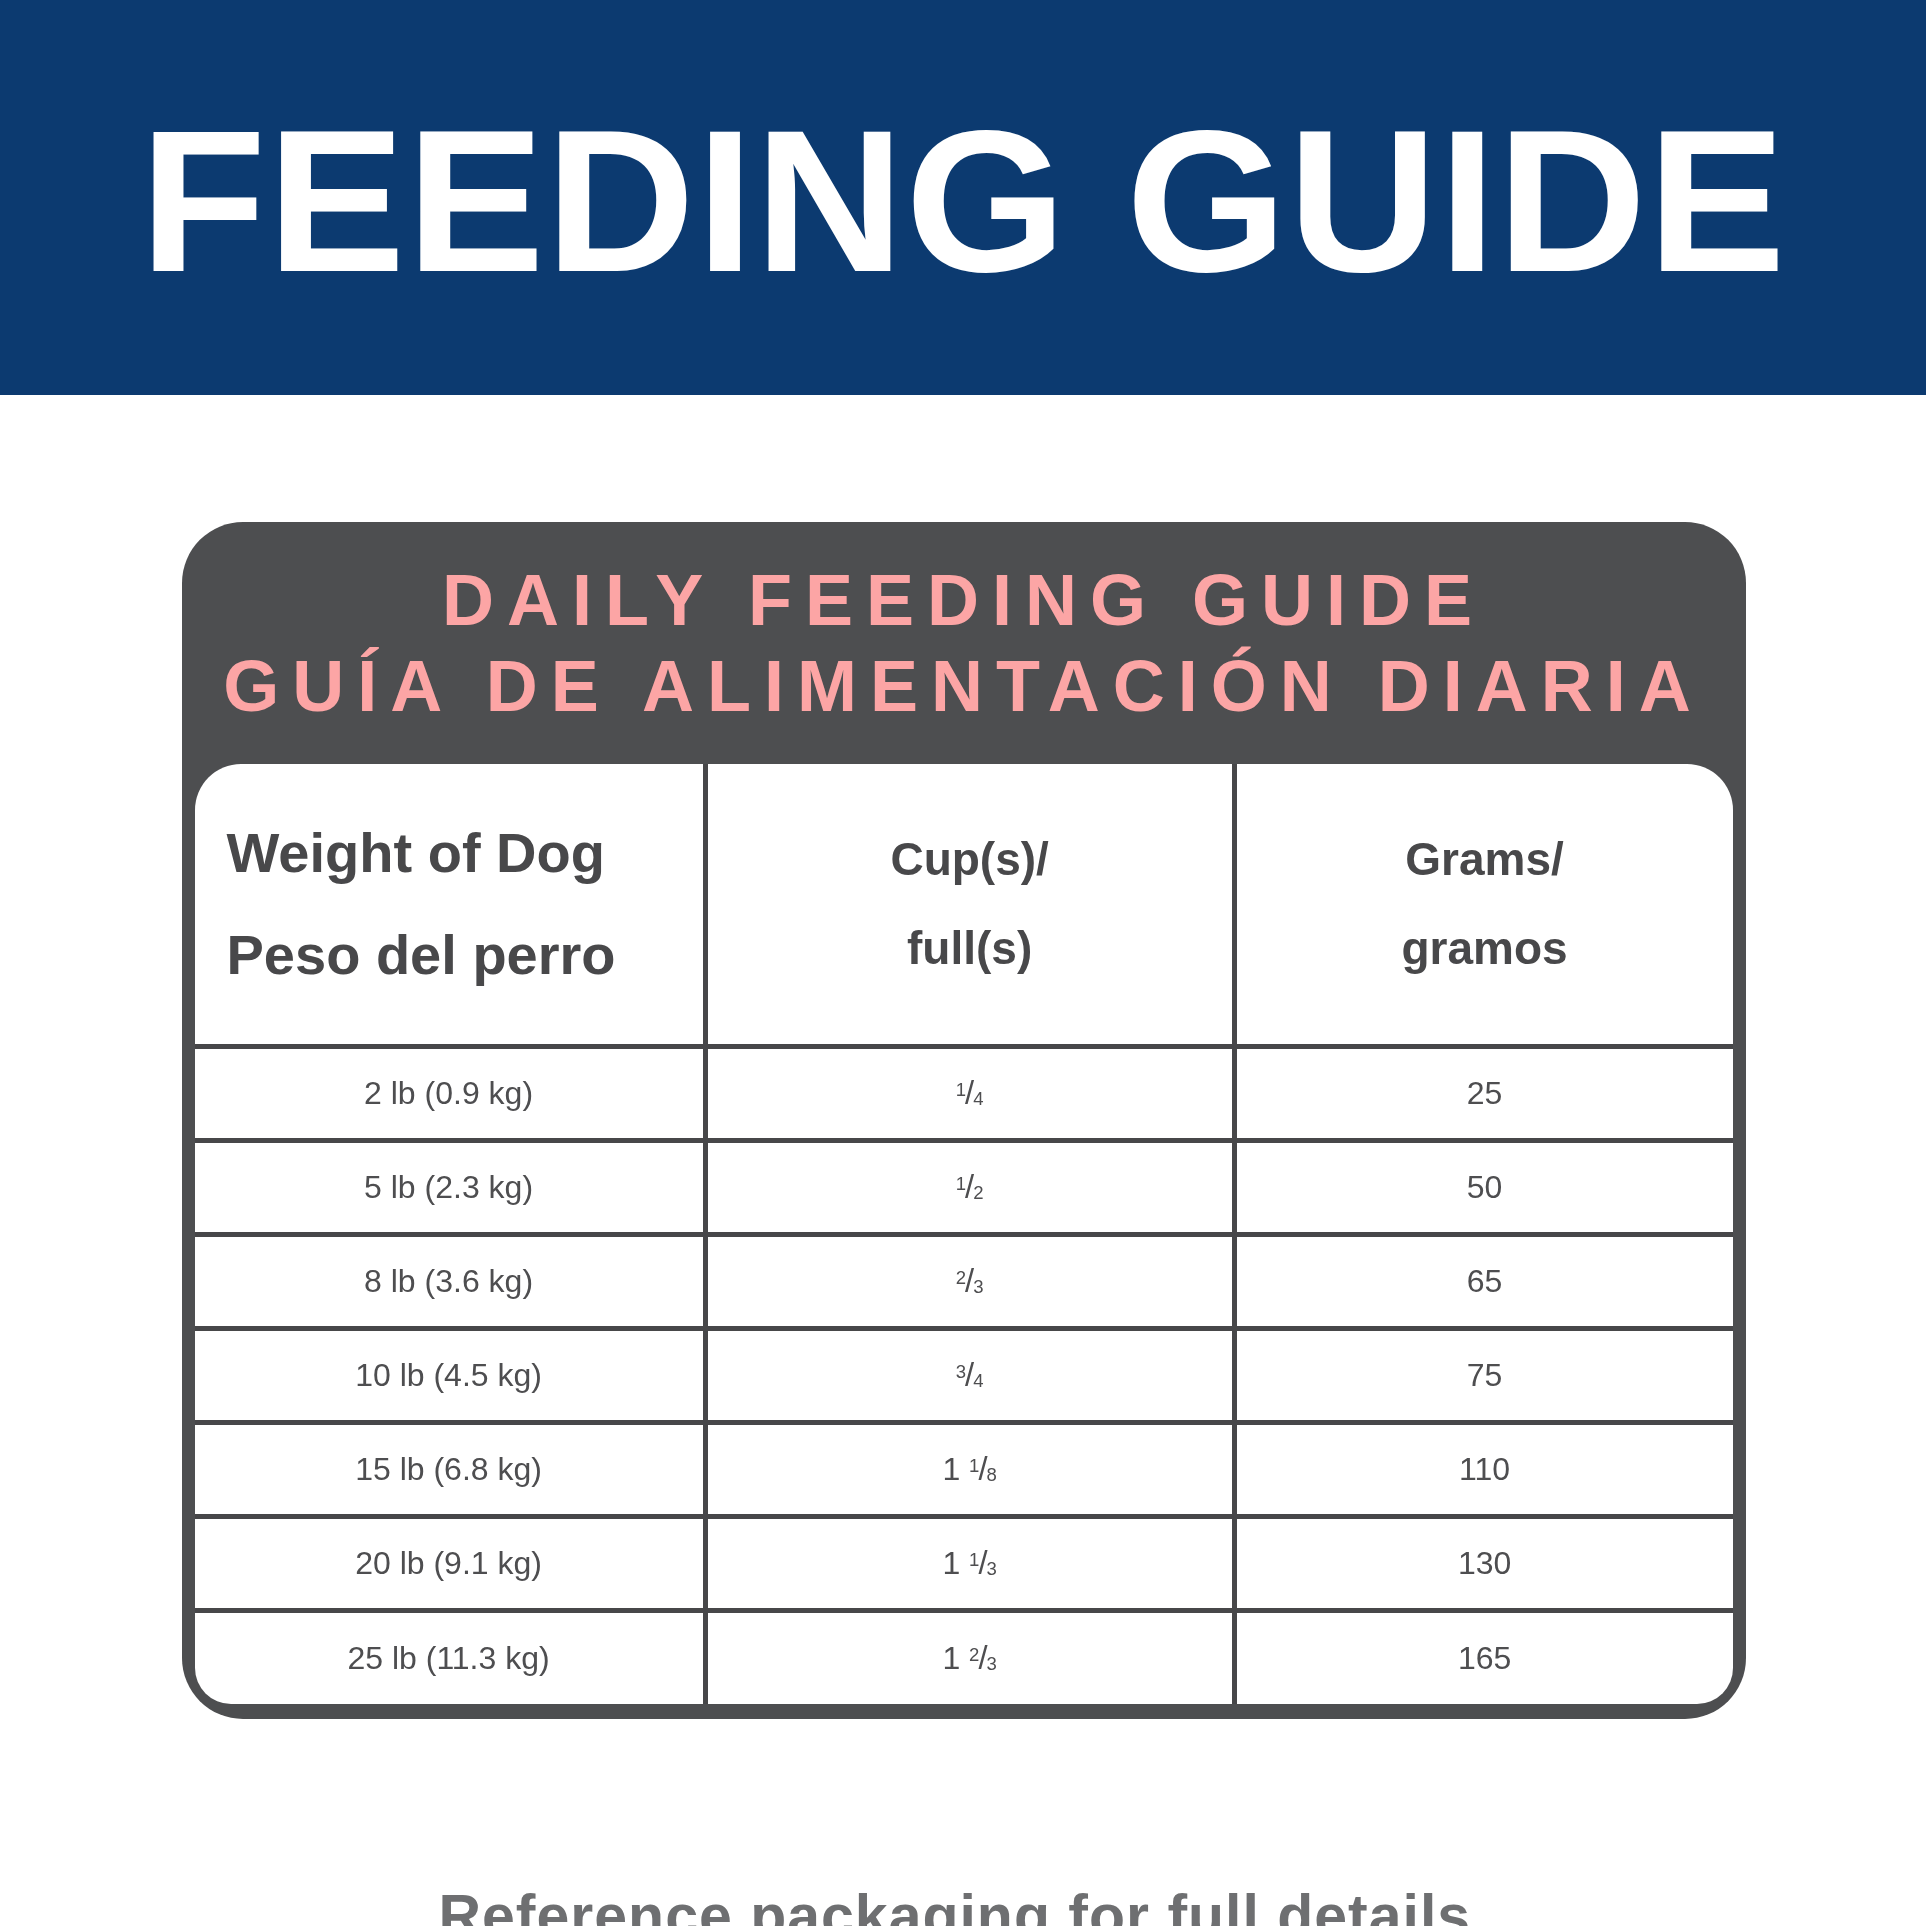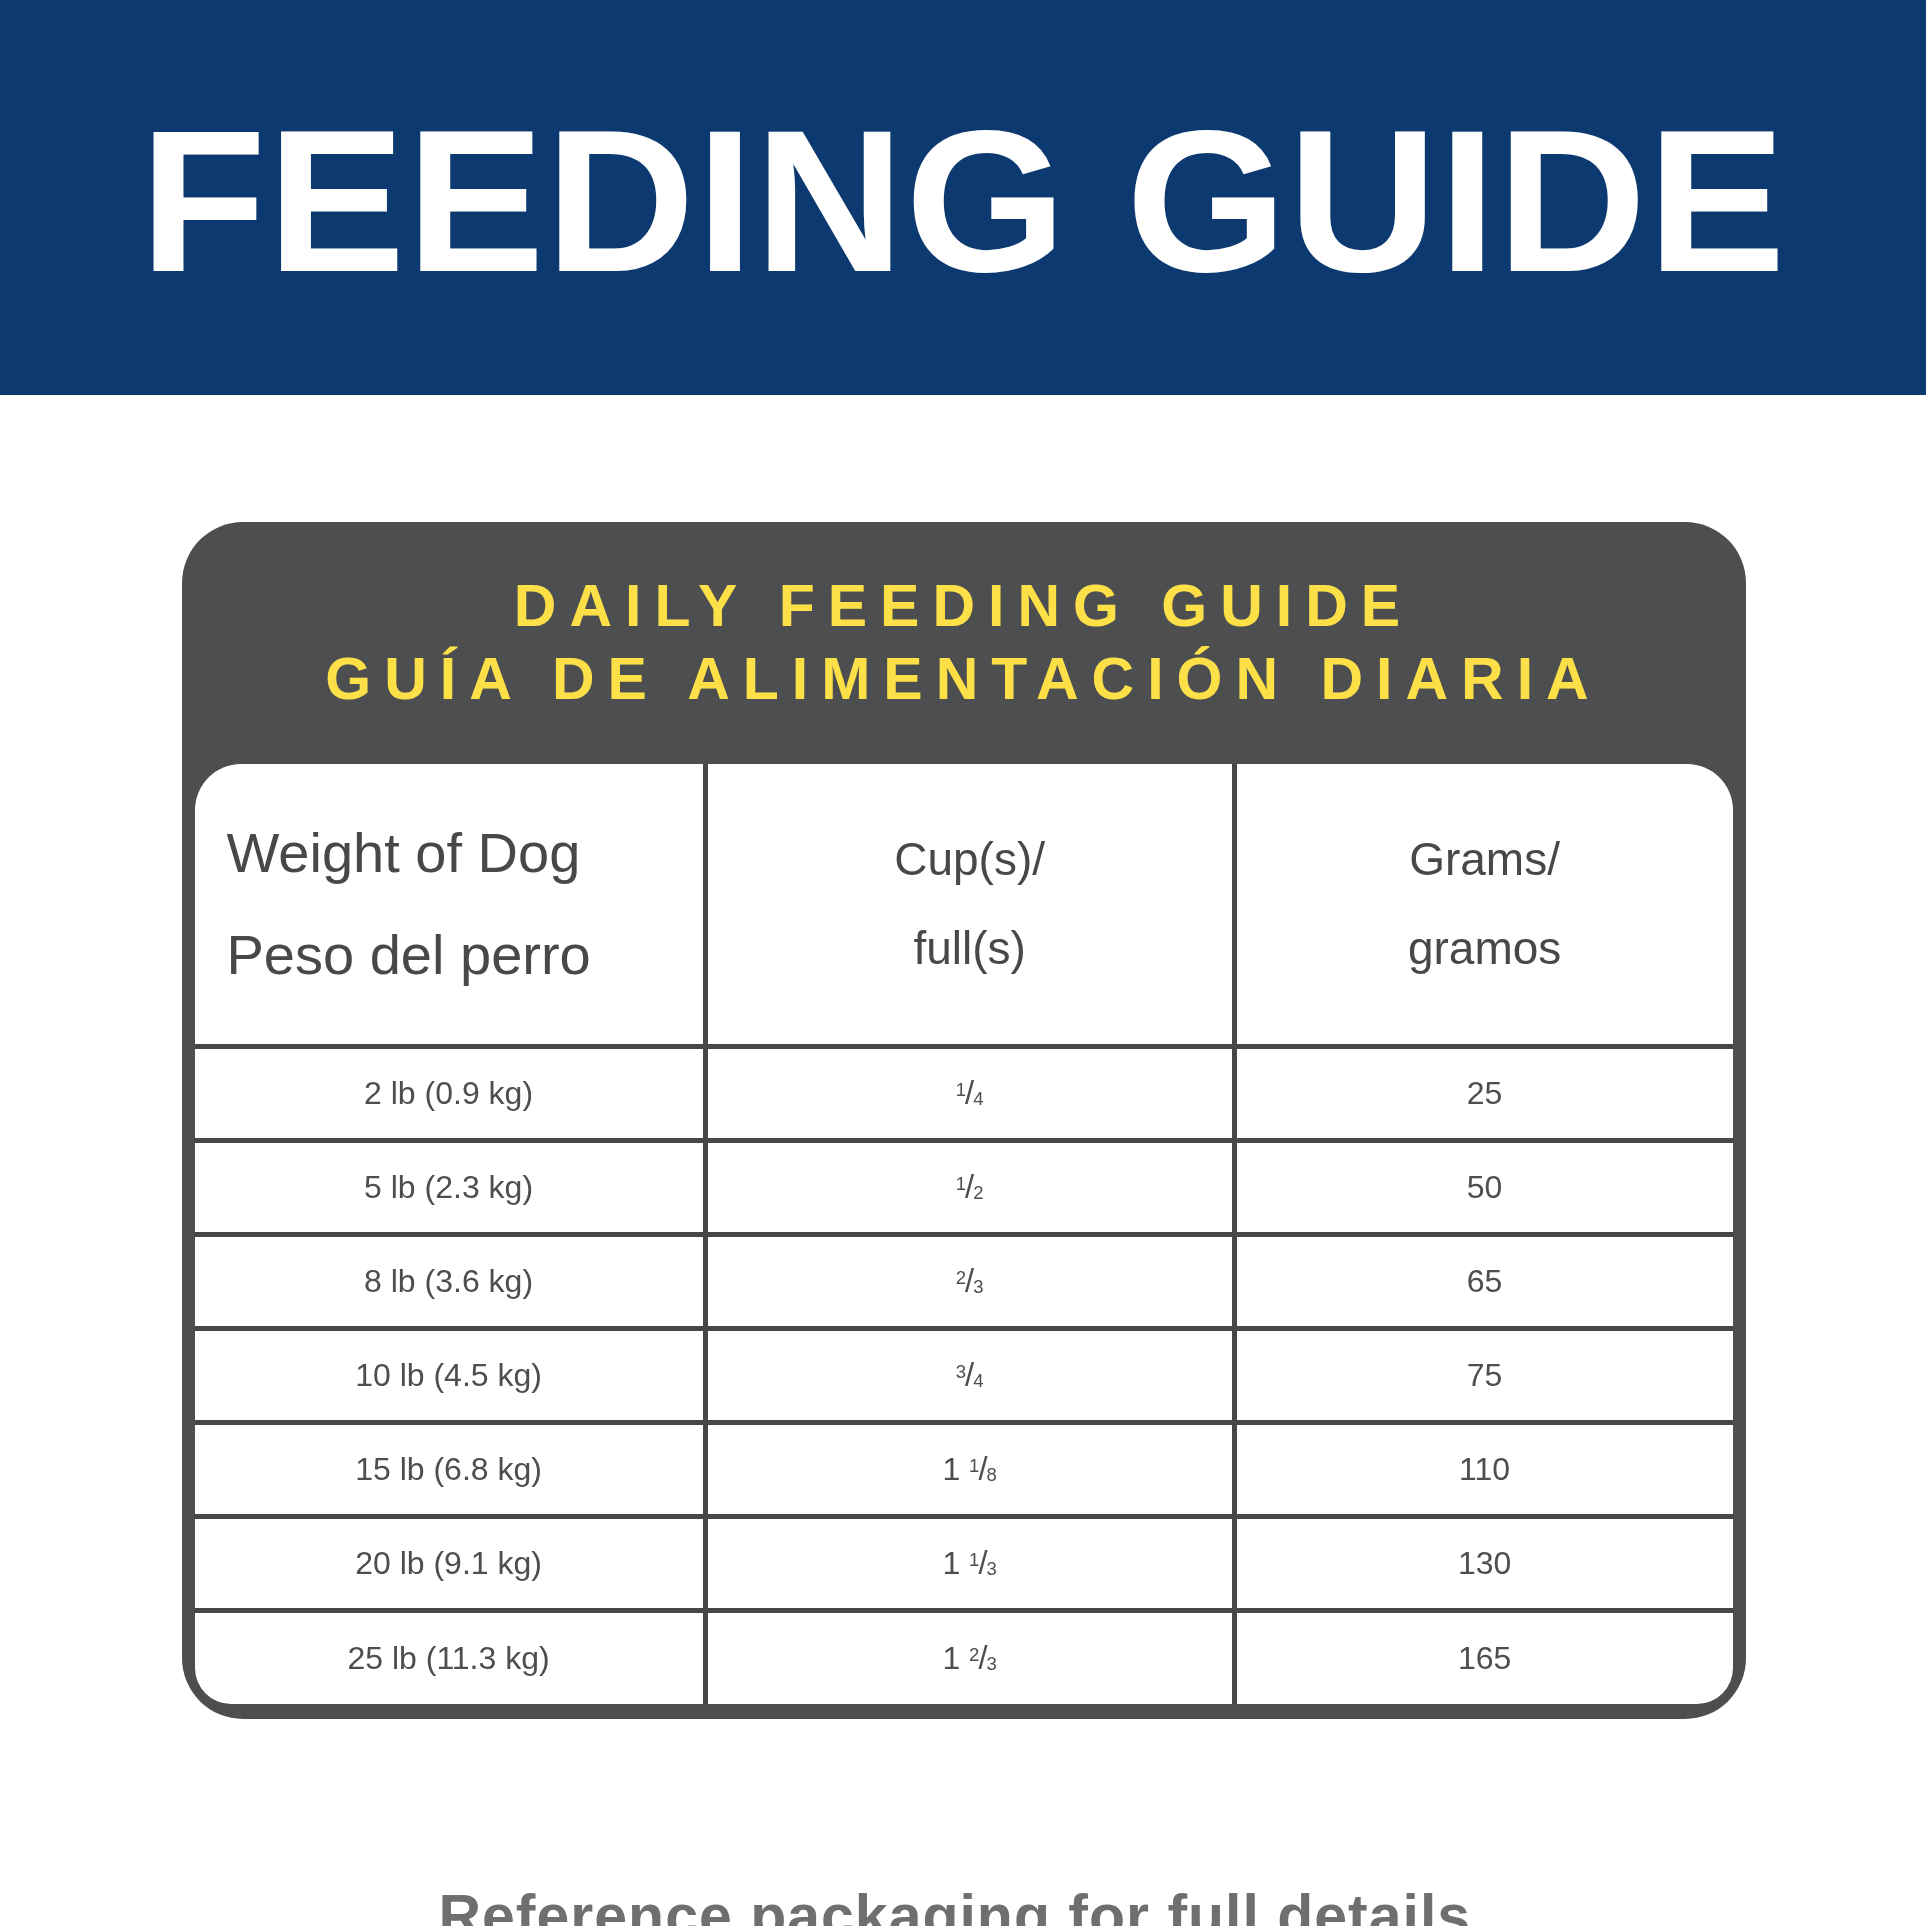--- a/index.html
+++ b/index.html
@@ -27,37 +27,37 @@
   
   .card{
     width:1564px;margin:127px auto 0 auto;background:var(--card-gray);
     border-radius:61px;padding:0 13px 15px 13px;
   }
   .card-titles{
     height:242px;display:flex;flex-direction:column;
     align-items:center;justify-content:center;gap:14px;
   }
   .card-title{
-    color:#fde047;font-weight:bold;font-size:59px;letter-spacing:13px;
+    color:#fca5a5;font-weight:bold;font-size:72px;letter-spacing:13px;
     white-space:nowrap;line-height:1;
   }
 
   
   .table-wrap{
     background:#ffffff;border-radius:46px 46px 36px 36px;overflow:hidden;
   }
   table{width:100%;border-collapse:collapse;table-layout:fixed;}
   col.c1{width:33.2%;} col.c2{width:34.4%;} col.c3{width:32.4%;}
   th,td{border:5px solid var(--line-gray);}
   th{border-top:none;}
   th:first-child,td:first-child{border-left:none;}
   th:last-child,td:last-child{border-right:none;}
   tr:last-child td{border-bottom:none;}
 
-  thead th{height:282px;vertical-align:middle;color:var(--head-text);font-weight:normal;}
+  thead th{height:282px;vertical-align:middle;color:var(--head-text);font-weight:bold;}
   th.h-weight{text-align:left;padding-left:32px;font-size:56px;}
   th.h-weight .l{line-height:102px;}
   th.h-small{text-align:center;font-size:46px;}
   th.h-small .l{line-height:89px;}
 
   tbody td{height:94px;text-align:center;vertical-align:middle;
     color:var(--data-text);font-size:32px;line-height:1;}
 
   
   .frac sup{font-size:0.58em;vertical-align:0.42em;line-height:0;}

